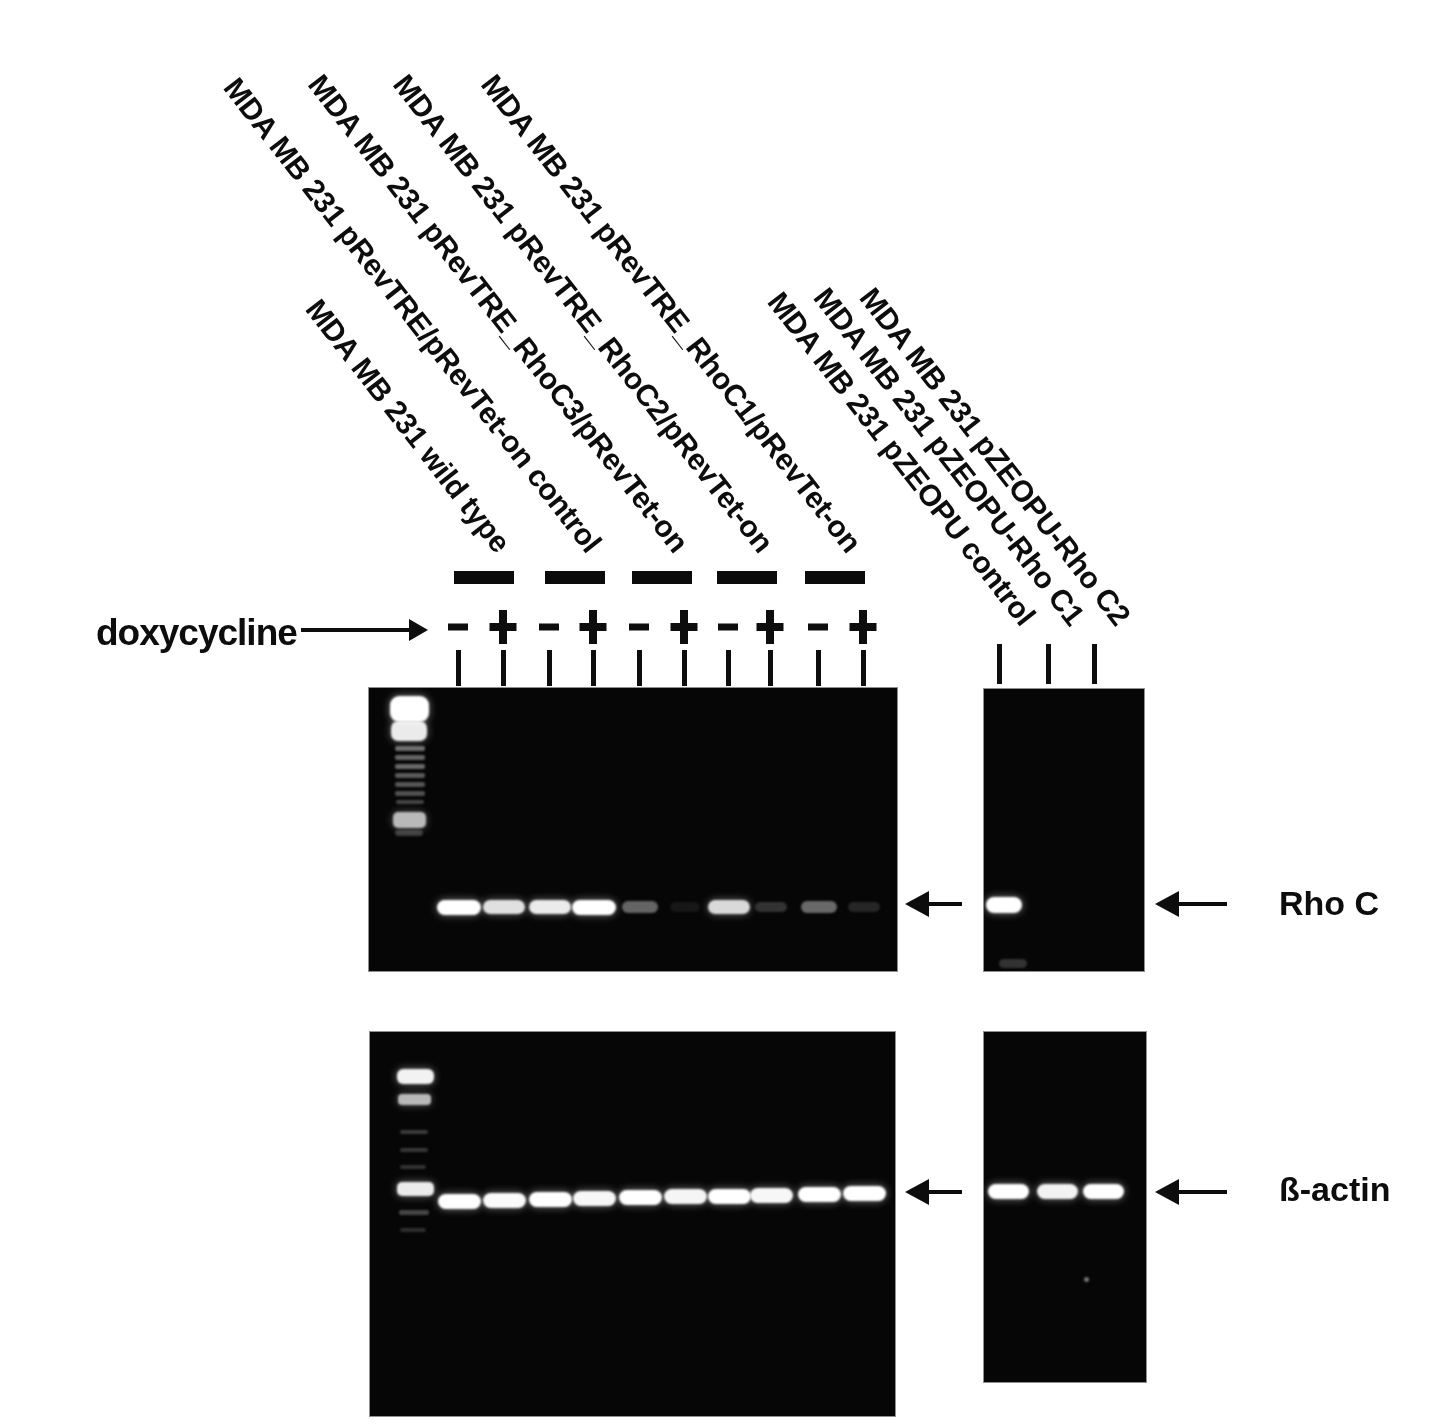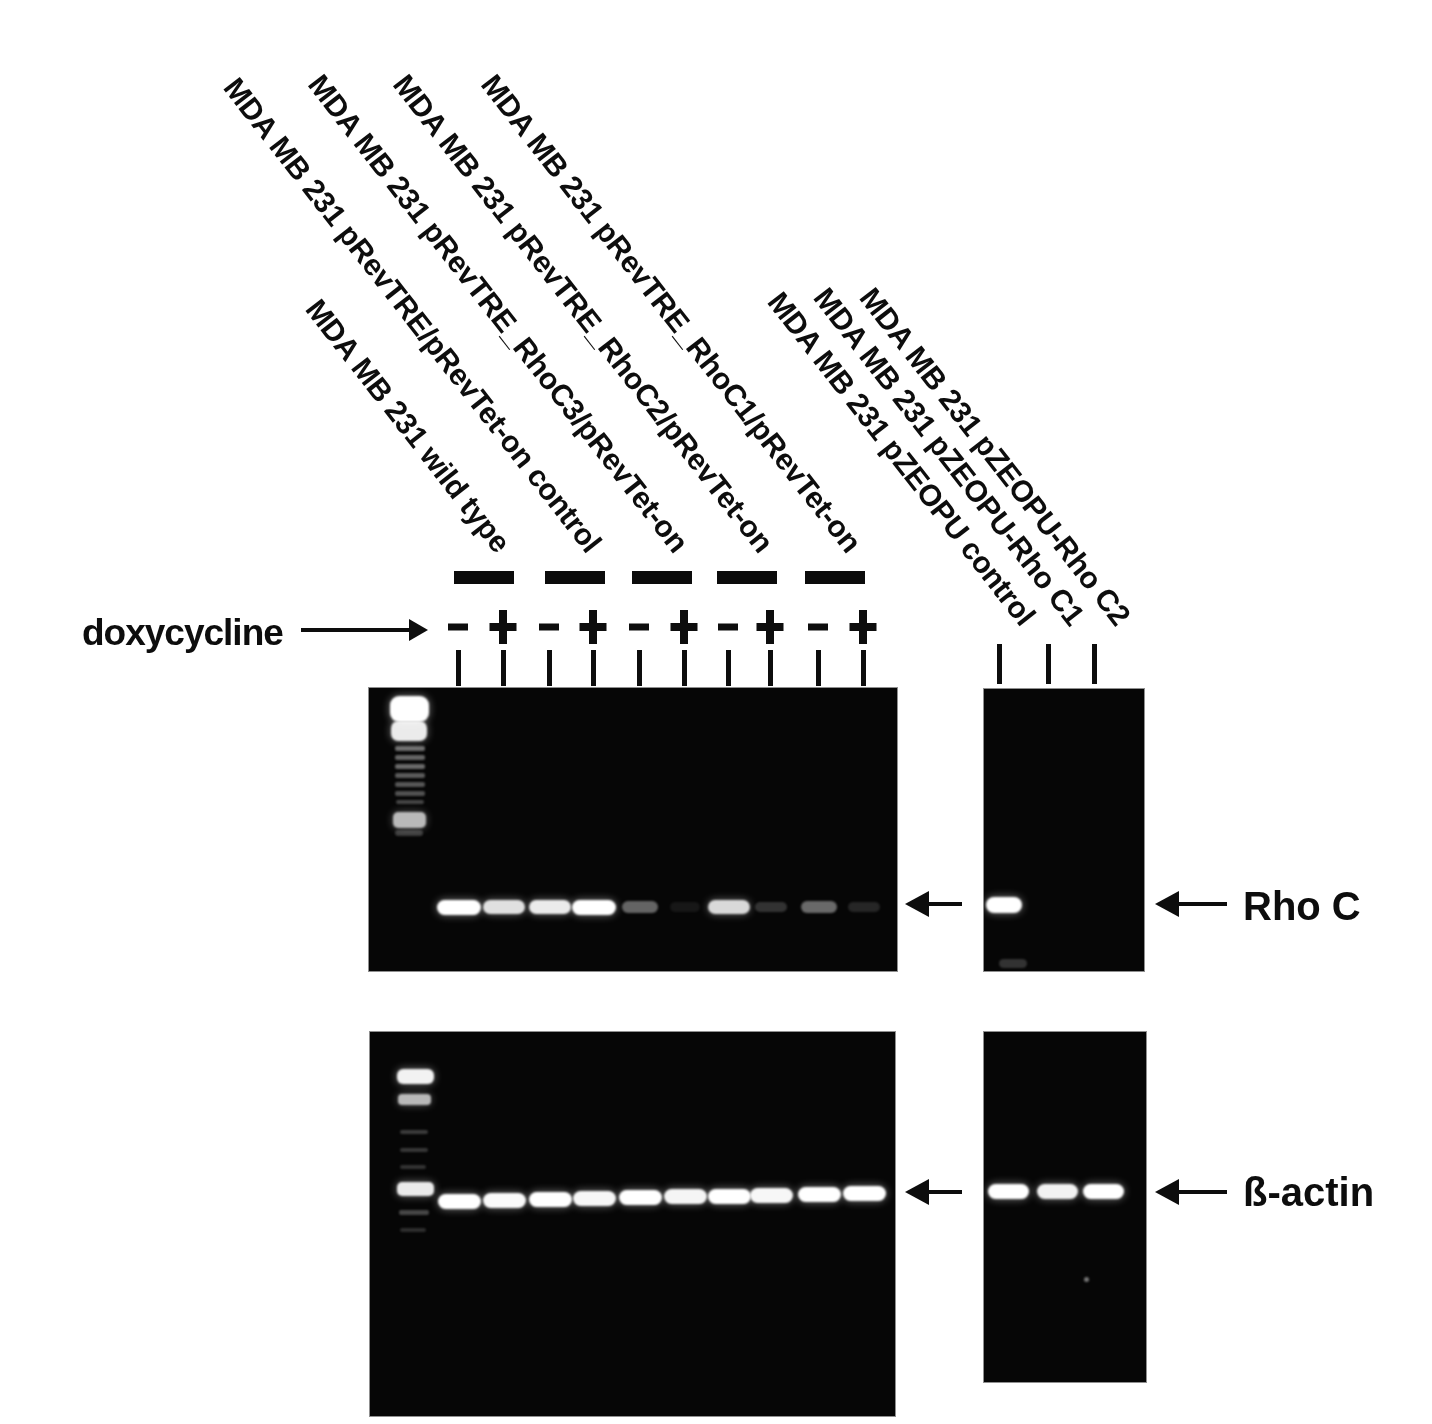--- a/index.html
+++ b/index.html
@@ -1,22 +1,22 @@
 <!DOCTYPE html>
 <html><head>
 <meta charset="utf-8">
 <style>
   html,body{margin:0;padding:0;background:#fff;}
   #figure{
     position:relative;width:1432px;height:1424px;background:#ffffff;
     font-family:"Liberation Sans",sans-serif;color:#0d0d0d;overflow:hidden;
   }
   .txt{position:absolute;font-weight:700;white-space:nowrap;}
-  .dox{left:82px;top:612px;font-size:37px;letter-spacing:-1px;}
-  .rowlab{font-size:40px;}
+  .dox{left:96px;top:612px;font-size:37px;letter-spacing:-1px;}
+  .rowlab{font-size:34px;margin-left:36px;}
   #rhoc-label{left:1243px;top:884px;}
   #actin-label{left:1243px;top:1170px;}
 
   
   .anchor{position:absolute;width:0;height:0;}
   .rot{
     position:absolute;right:0;bottom:0;white-space:nowrap;
     font-weight:700;font-size:30px;letter-spacing:-0.3px;
     transform-origin:100% 100%;transform:rotate(52deg);
   }

